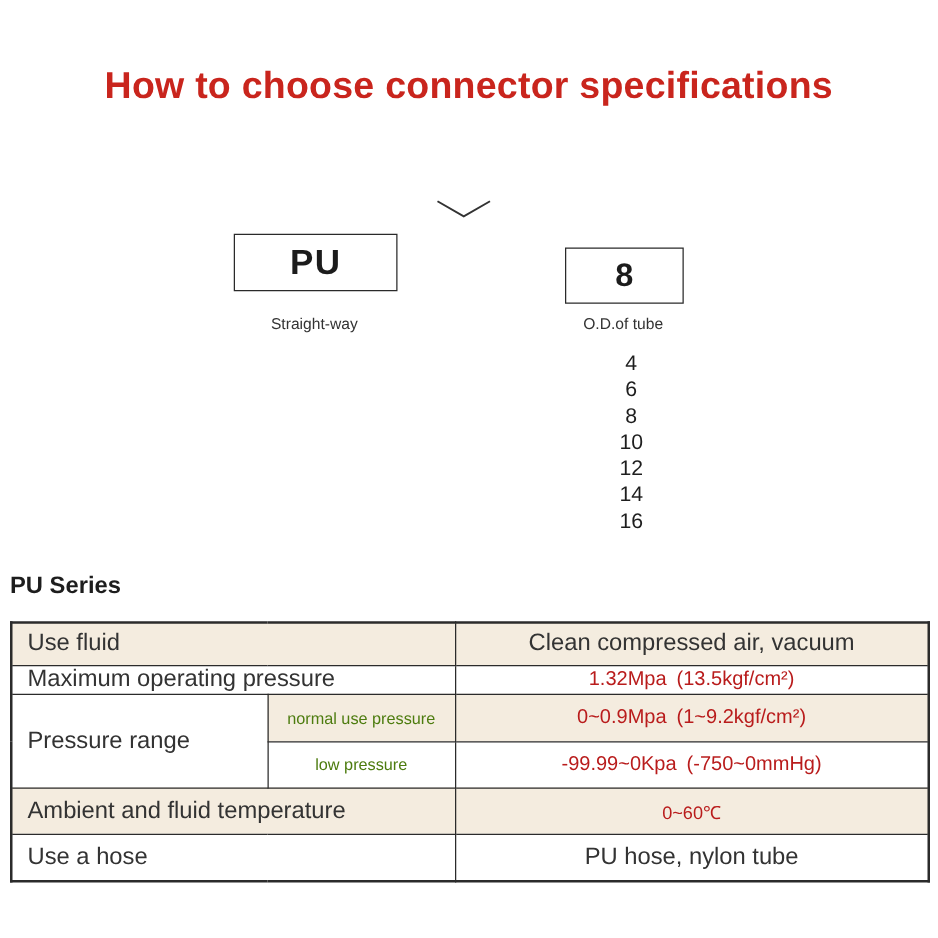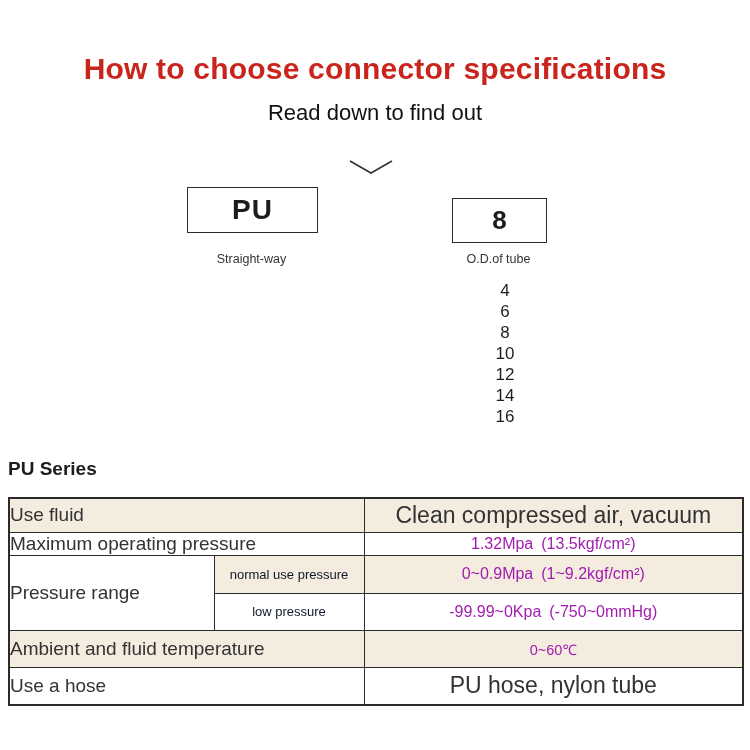--- a/index.html
+++ b/index.html
@@ -90,52 +90,52 @@
     border: 1px solid #2b2b2b;
   }
   table.spec { border: 2px solid #2b2b2b; }
   td {
     padding: 0;
     vertical-align: middle;
   }
   .cell-label {
     font-size: 19px;
     color: #333;
+    padding-left: 12px;
     text-align: left;
   }
   .cell-sub {
     font-size: 13px;
-    color: #0f172a;
+    color: #4d7c0f;
     text-align: center;
   }
   .cell-value-lg {
-    font-size: 23px;
+    font-size: 19px;
     color: #333;
     text-align: center;
   }
   .cell-value-sm {
     font-size: 16px;
-    color: #a21caf;
+    color: #b91c1c;
     text-align: center;
   }
   .beige { background: #f4ecdf; }
   .r1 { height: 34px; }
   .r2 { height: 23px; }
   .r3 { height: 38px; }
   .r4 { height: 37px; }
   .r5 { height: 37px; }
   .r6 { height: 38px; }
 </style>
 </head>
 <body>
 
 <div id="page">
 
   <div class="main-title">How to choose connector specifications</div>
-  <div class="sub-title">Read down to find out</div>
 
   <svg class="chevron" viewBox="0 0 44 18">
     <polyline points="1,3 22,15 43,3" fill="none" stroke="#333" stroke-width="1.6"></polyline>
   </svg>
 
   <div class="spec-box box-pu">PU</div>
   <div class="spec-box box-size">8</div>
 
   <div class="box-caption caption-pu">Straight-way</div>
   <div class="box-caption caption-size">O.D.of tube</div>

